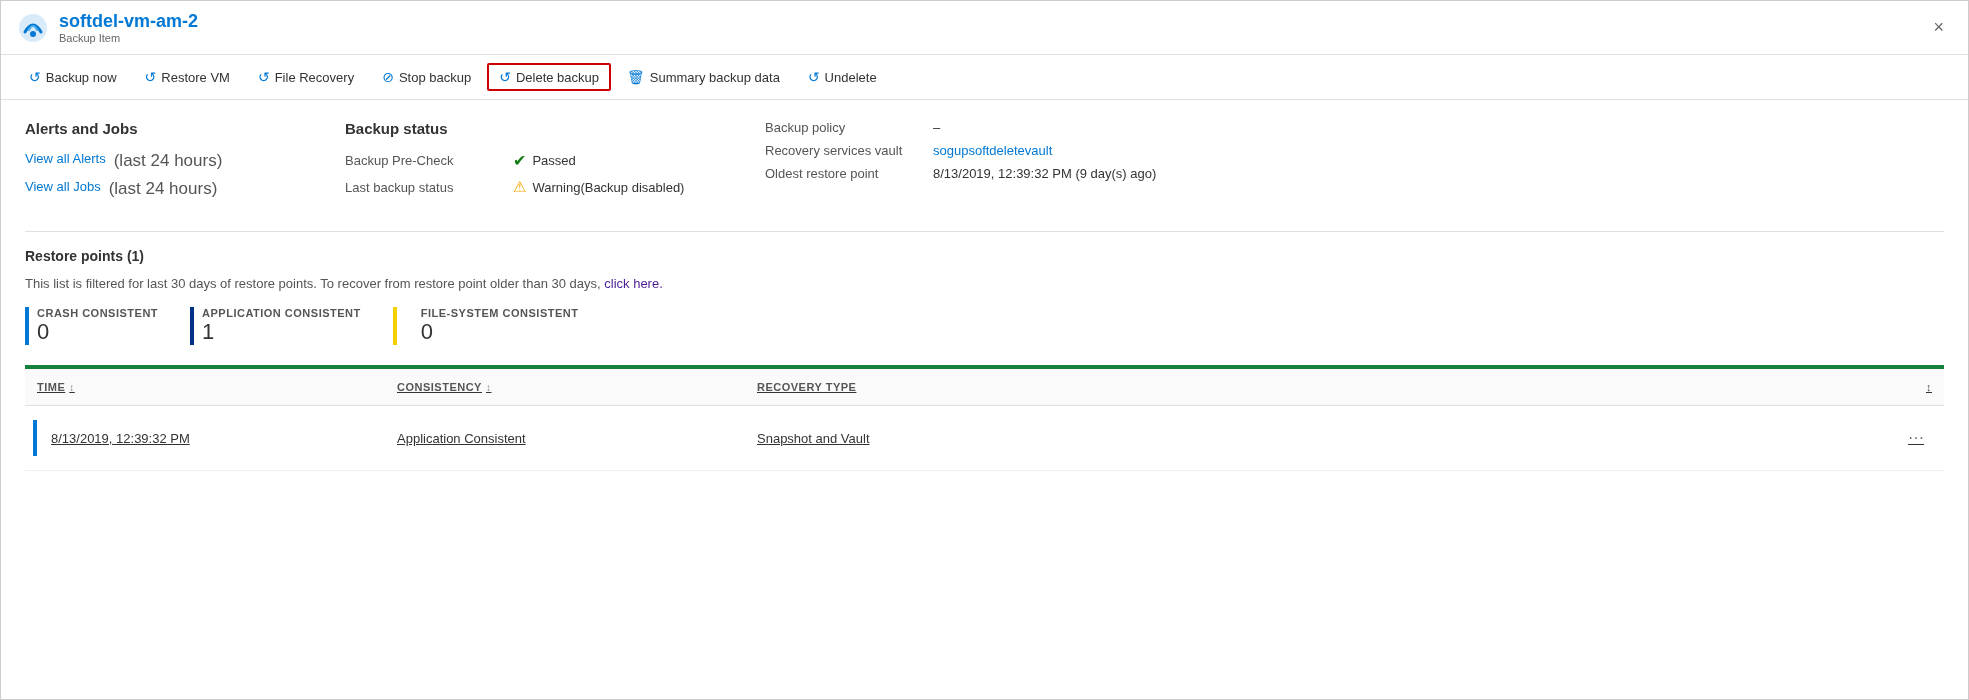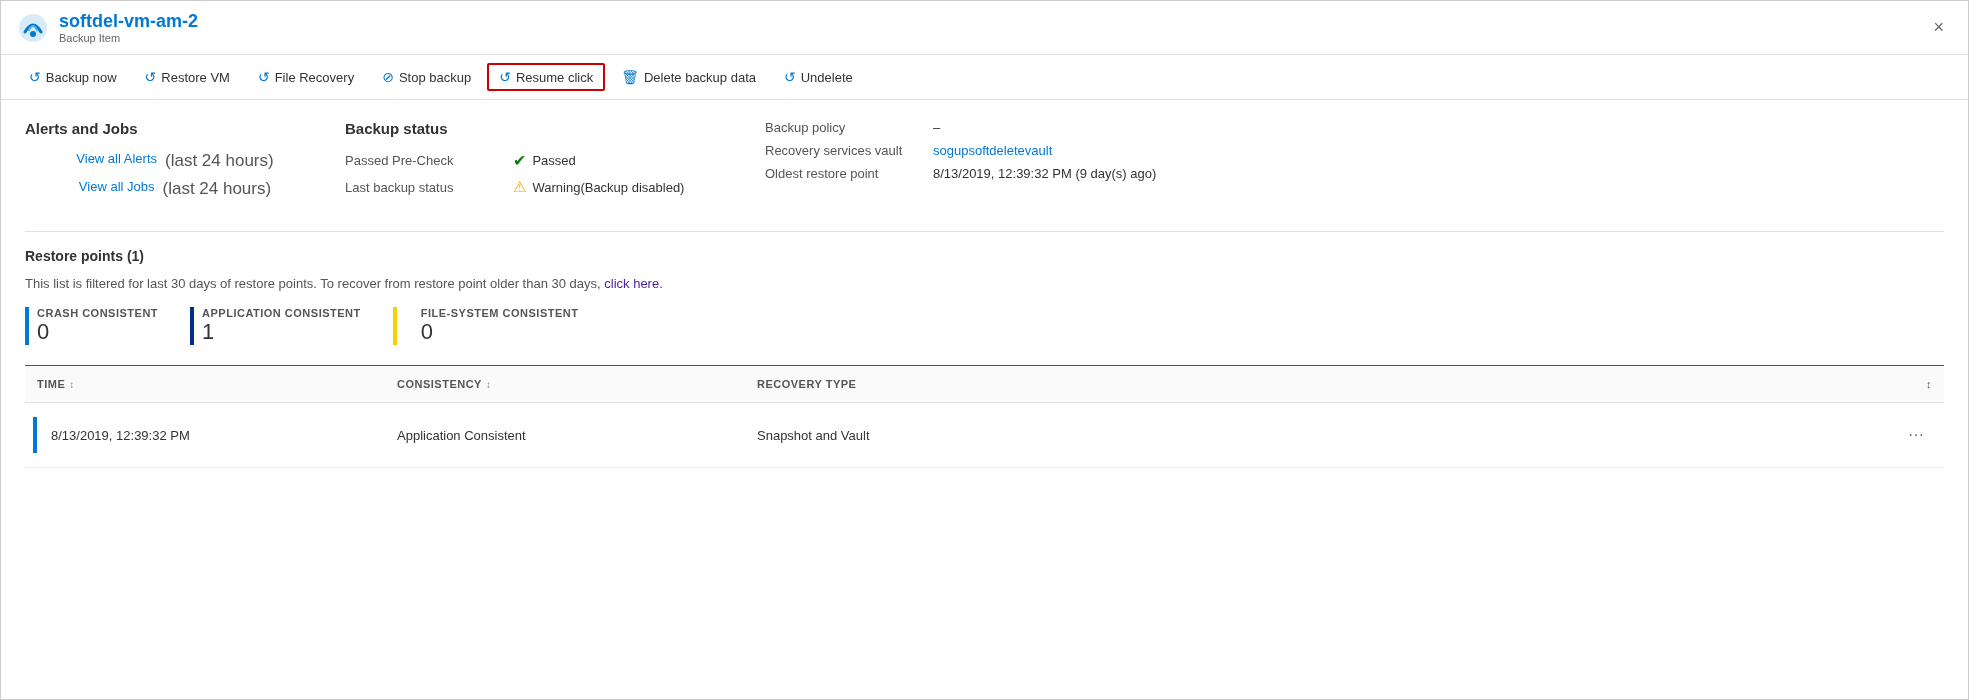--- a/index.html
+++ b/index.html
@@ -17,21 +17,21 @@
     .toolbar-btn { display: flex; align-items: center; gap: 5px; padding: 6px 12px; background: none; border: none; cursor: pointer; font-size: 13px; color: #333; white-space: nowrap; border-radius: 2px; }
     .toolbar-btn.highlighted { border: 2px solid #cc0000; padding: 4px 10px; }
     .toolbar-btn .btn-icon { font-size: 14px; color: #0078d4; }
     
     .content { padding: 20px 24px; }
     
     .info-grid { display: grid; grid-template-columns: 300px 400px 1fr; gap: 20px; margin-bottom: 24px; }
     
     .section-title { font-size: 15px; font-weight: 600; color: #333; margin-bottom: 14px; }
     
-    .info-row { display: flex; align-items: flex-start; margin-bottom: 8px; gap: 8px; justify-content: center; }
+    .info-row { display: flex; align-items: flex-start; margin-bottom: 8px; gap: 8px; }
     .info-label { color: #555; font-size: 17px; }
     .info-value { color: #333; font-size: 13px; }
     .info-value.link { color: #0078d4; cursor: pointer; text-decoration: none; }
     .status-icon-green { color: #107c10; font-size: 16px; }
     .status-icon-warning { color: #f7a800; font-size: 15px; }
     
     .divider { border: none; border-top: 1px solid #e0e0e0; margin: 10px 0 16px 0; }
     
     .restore-points-section {}
     .restore-points-title { font-size: 14px; font-weight: 600; margin-bottom: 12px; color: #333; }
@@ -41,21 +41,21 @@
     .consistency-stats { display: flex; gap: 32px; margin-bottom: 20px; align-items: flex-start; }
     .stat-item { display: flex; flex-direction: column; gap: 4px; }
     .stat-indicator { width: 4px; background: #0078d4; margin-right: 8px; min-height: 36px; }
     .stat-indicator.blue { background: #0078d4; }
     .stat-indicator.darkblue { background: #003087; }
     .stat-indicator.yellow { background: #f7d000; }
     .stat-content { display: flex; flex-direction: column; }
     .stat-label { font-size: 11px; font-weight: 600; color: #555; text-transform: uppercase; letter-spacing: 0.5px; }
     .stat-number { font-size: 22px; font-weight: 400; color: #333; }
     
-    .table-container { border-top: 1px solid #15803d; }
+    .table-container { border-top: 4px solid #15803d; text-decoration: underline; }
     .table-header { display: grid; grid-template-columns: 360px 360px 360px 1fr; padding: 8px 0; border-bottom: 1px solid #e0e0e0; background: #fafafa; }
     .th { font-size: 11px; font-weight: 700; color: #555; text-transform: uppercase; letter-spacing: 0.5px; padding: 4px 12px; display: flex; align-items: center; gap: 4px; }
     .sort-icon { color: #888; font-size: 10px; }
     
     .table-row-data { display: grid; grid-template-columns: 360px 360px 360px 1fr; padding: 8px 0; border-bottom: 1px solid #f0f0f0; align-items: center; }
     .td { padding: 6px 12px; font-size: 13px; color: #333; display: flex; align-items: center; gap: 6px; }
     .row-accent { width: 4px; height: 36px; background: #0078d4; margin-right: 8px; }
     .td-first { padding-left: 8px; }
     .td-actions { display: flex; justify-content: flex-end; align-items: center; }
     .dots-btn { background: none; border: none; cursor: pointer; font-size: 16px; color: #666; padding: 4px 8px; }
@@ -103,25 +103,25 @@
     <button class="toolbar-btn">
       <span class="btn-icon">↺</span>
       <span>File Recovery</span>
     </button>
     <button class="toolbar-btn">
       <span class="btn-icon">⊘</span>
       <span>Stop backup</span>
     </button>
     <button class="toolbar-btn highlighted">
       <span class="btn-icon">↺</span>
-      <span>Resume click</span>
+      <span>Delete backup</span>
     </button>
     <button class="toolbar-btn">
       <span class="btn-icon">🗑</span>
-      <span>Delete backup data</span>
+      <span>Summary backup data</span>
     </button>
     <button class="toolbar-btn">
       <span class="btn-icon">↺</span>
       <span>Undelete</span>
     </button>
   </div>
 
   <div class="content">
 
     <div class="info-grid">
@@ -134,21 +134,21 @@
         </div>
         <div class="info-row">
           <a class="info-value link">View all Jobs</a>
           <span class="info-label">(last 24 hours)</span>
         </div>
       </div>
 
       <div class="backup-status-section">
         <div class="section-title">Backup status</div>
         <div class="backup-status-row">
-          <span class="bs-label">Passed Pre-Check</span>
+          <span class="bs-label">Backup Pre-Check</span>
           <div class="bs-value">
             <span class="status-icon-green">✔</span>
             <span>Passed</span>
           </div>
         </div>
         <div class="backup-status-row">
           <span class="bs-label">Last backup status</span>
           <div class="bs-value">
             <span class="status-icon-warning">⚠</span>
             <span>Warning(Backup disabled)</span>

